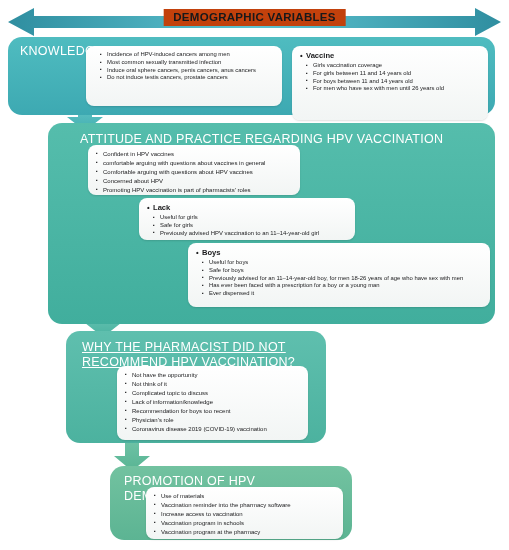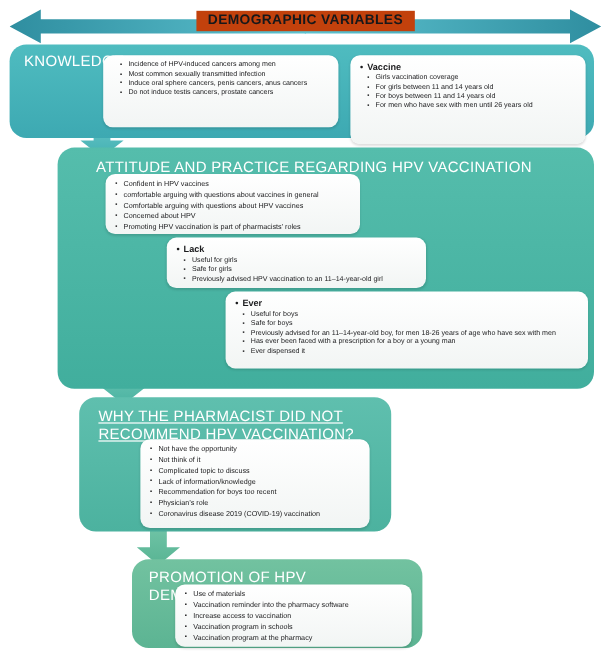--- a/index.html
+++ b/index.html
@@ -249,21 +249,21 @@
     <ul>
       <li class="lvl1">Lack</li>
       <li class="lvl2">Useful for girls</li>
       <li class="lvl2">Safe for girls</li>
       <li class="lvl2">Previously advised HPV vaccination to an 11–14-year-old girl</li>
     </ul>
   </div>
 
   <div class="card" id="card-boys">
     <ul>
-      <li class="lvl1">Ever</li>
+      <li class="lvl1">Boys</li>
       <li class="lvl2">Useful for boys</li>
       <li class="lvl2">Safe for boys</li>
       <li class="lvl2">Previously advised for an 11–14-year-old boy, for men 18-26 years of age who have sex with men</li>
       <li class="lvl2">Has ever been faced with a prescription for a boy or a young man</li>
       <li class="lvl2">Ever dispensed it</li>
     </ul>
   </div>
 
   <div class="panel" id="panel-why">
     <div class="panel-title">WHY THE PHARMACIST DID NOT RECOMMEND HPV VACCINATION?</div>

